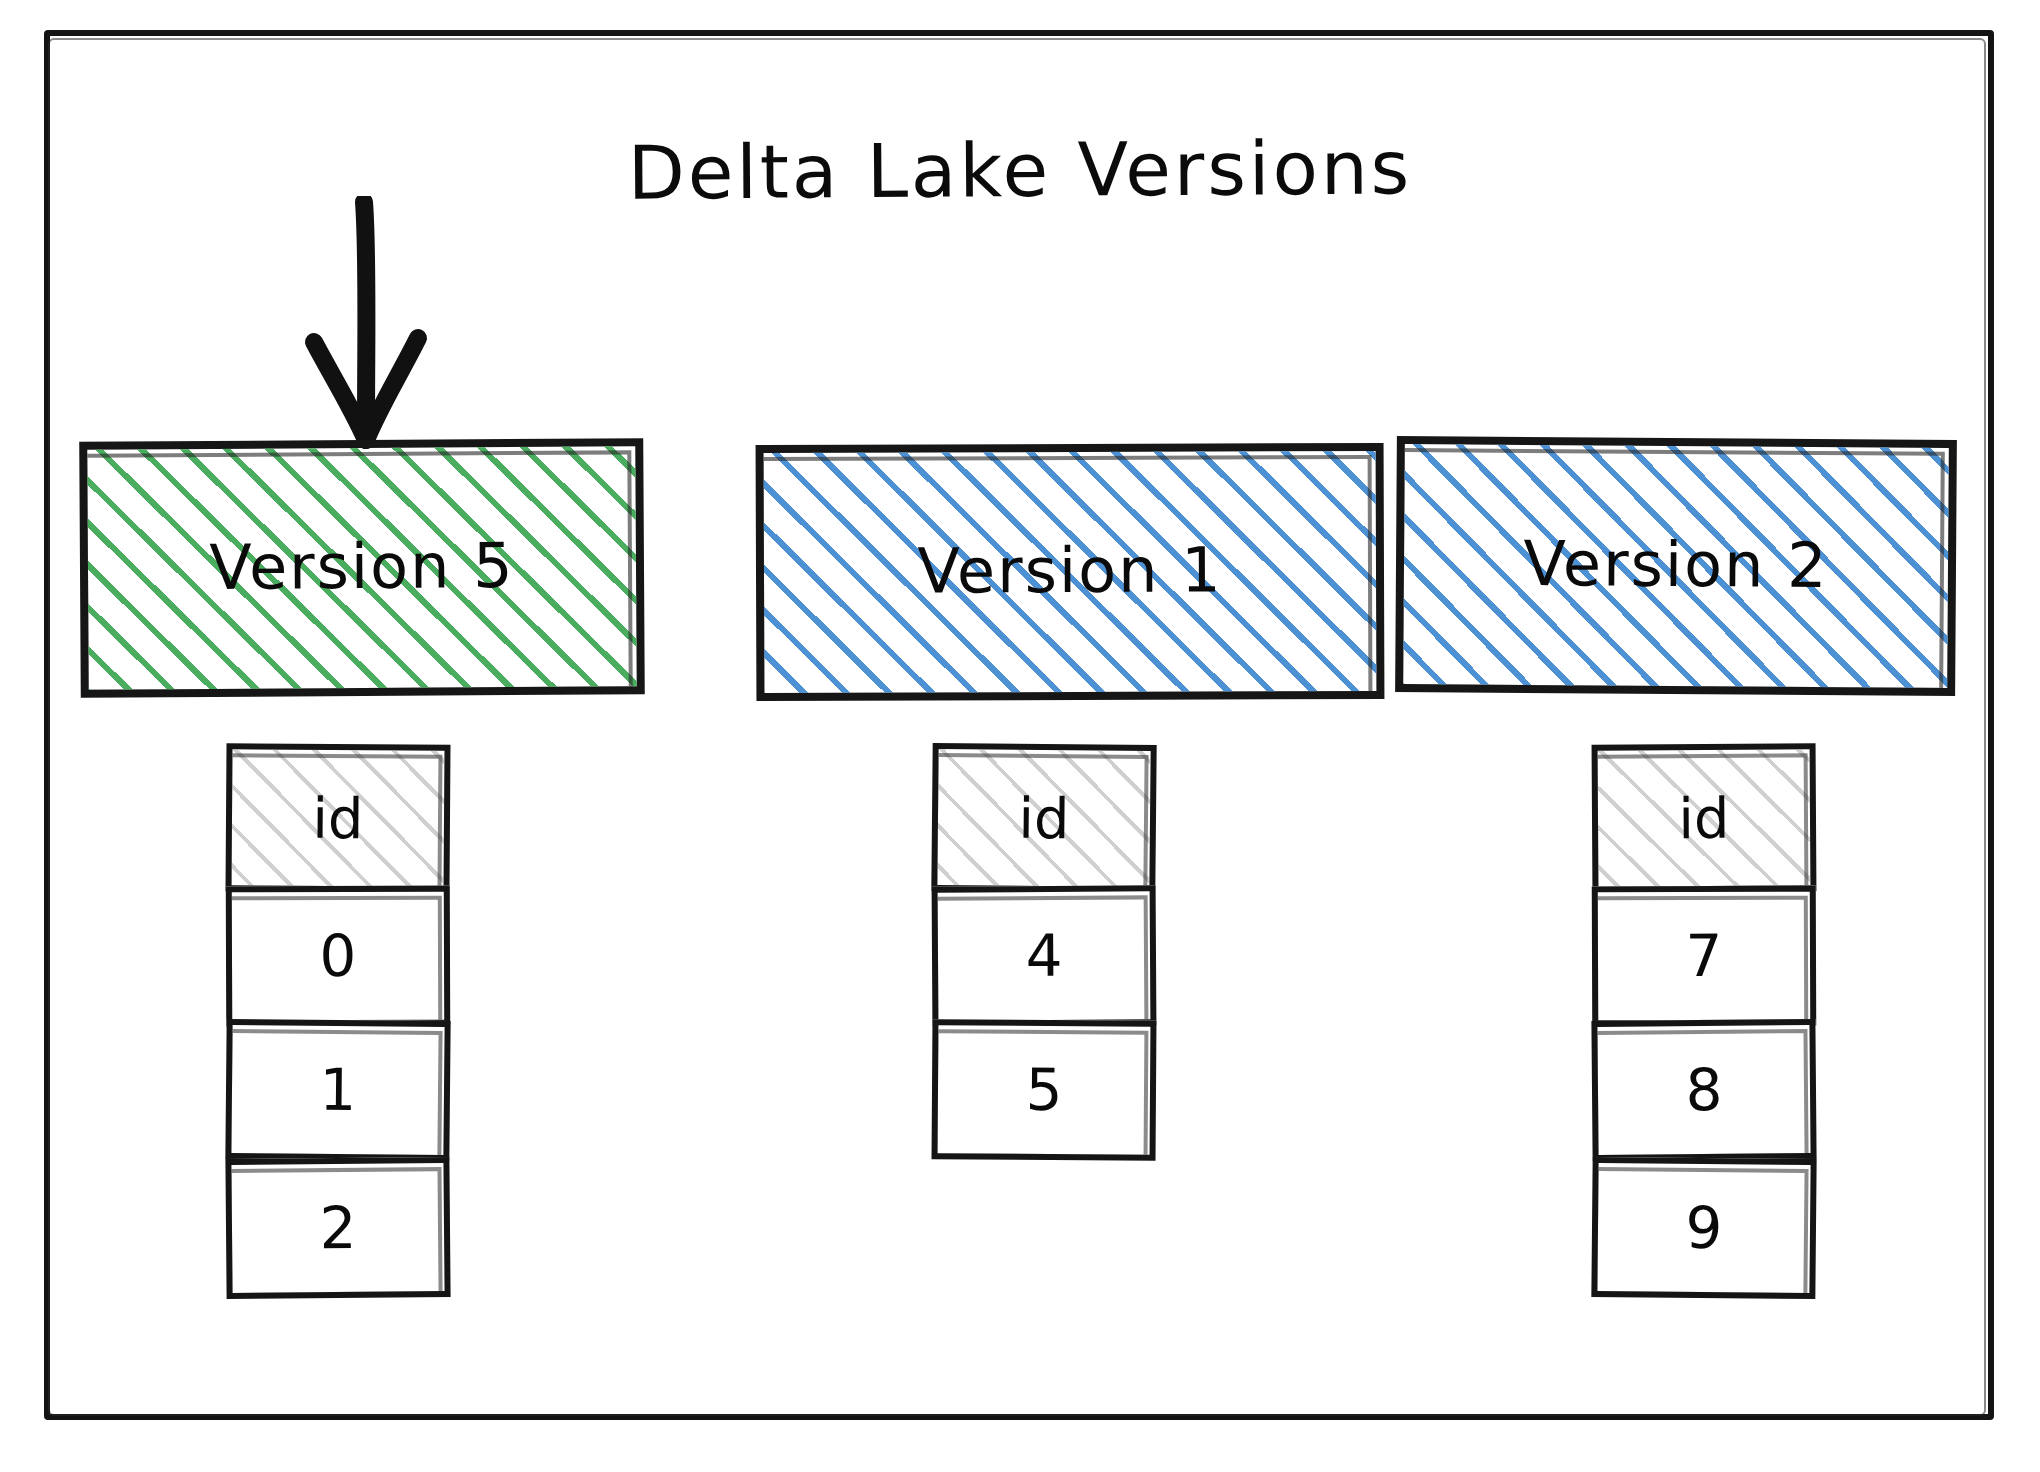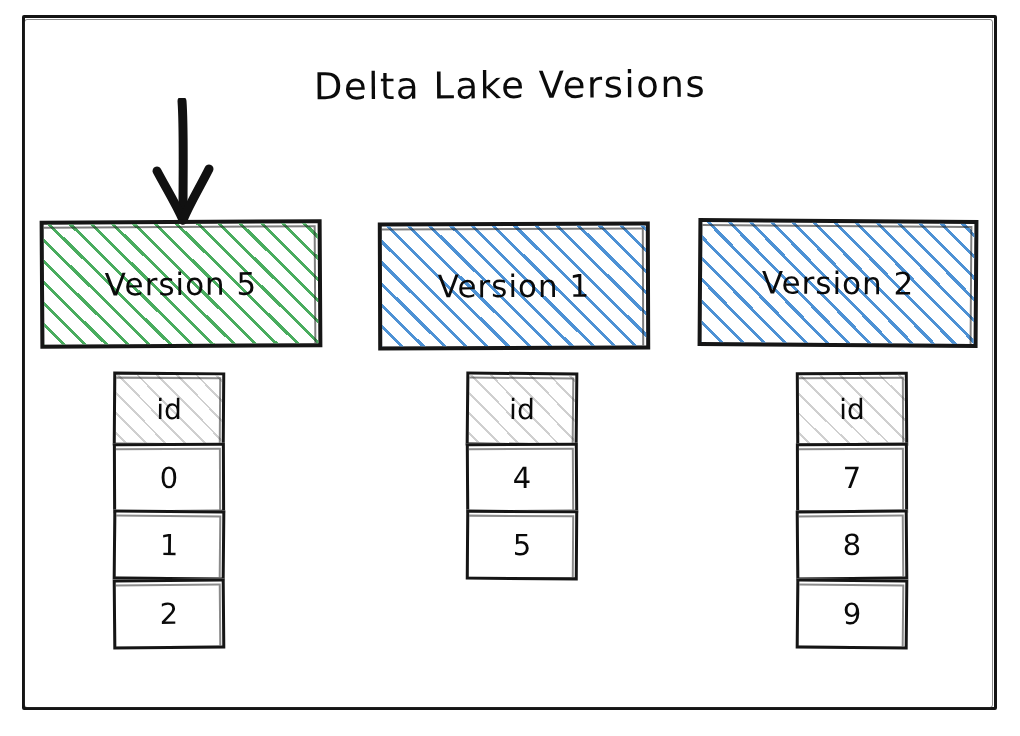--- a/index.html
+++ b/index.html
@@ -217,21 +217,21 @@
     <div class="cell j4">
       <span class="sketchedge"></span>
       <span class="ctext">1</span>
     </div>
     <div class="cell j5" style="margin-top:-1px;">
       <span class="sketchedge"></span>
       <span class="ctext">2</span>
     </div>
   </div>
 
-  <div class="vbox hatch-blue j3" style="left:378px; top:222px; width:272px;">
+  <div class="vbox hatch-blue j3" style="left:378px; top:222px; width:314px;">
     <span class="sketchedge"></span>
     <span class="vlabel">Version 1</span>
   </div>
 
   <div class="tablecol" style="left:466px; top:372px;">
     <div class="cell header j4">
       <span class="sketchedge"></span>
       <span class="ctext">id</span>
     </div>
     <div class="cell j1">

